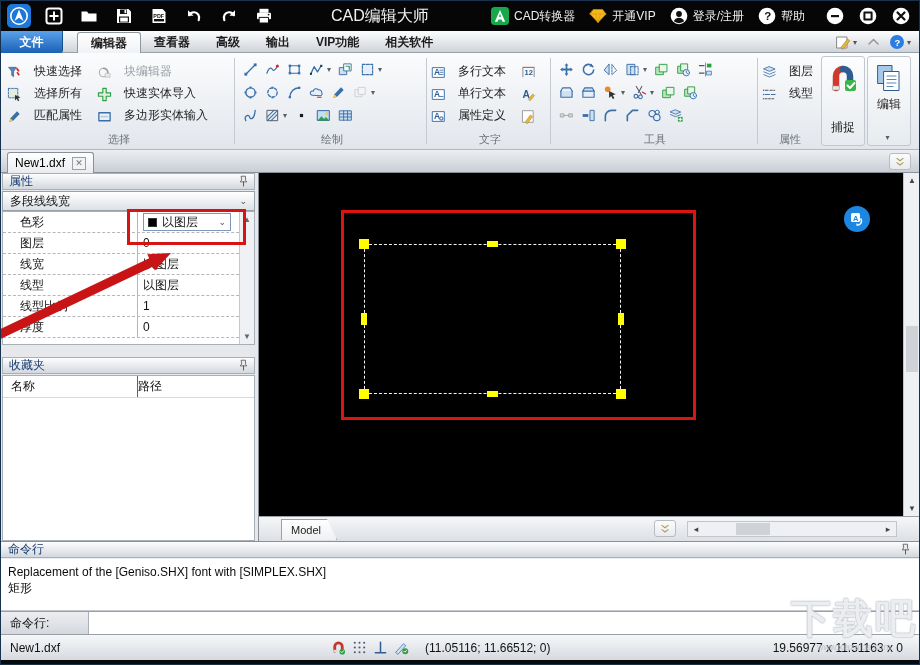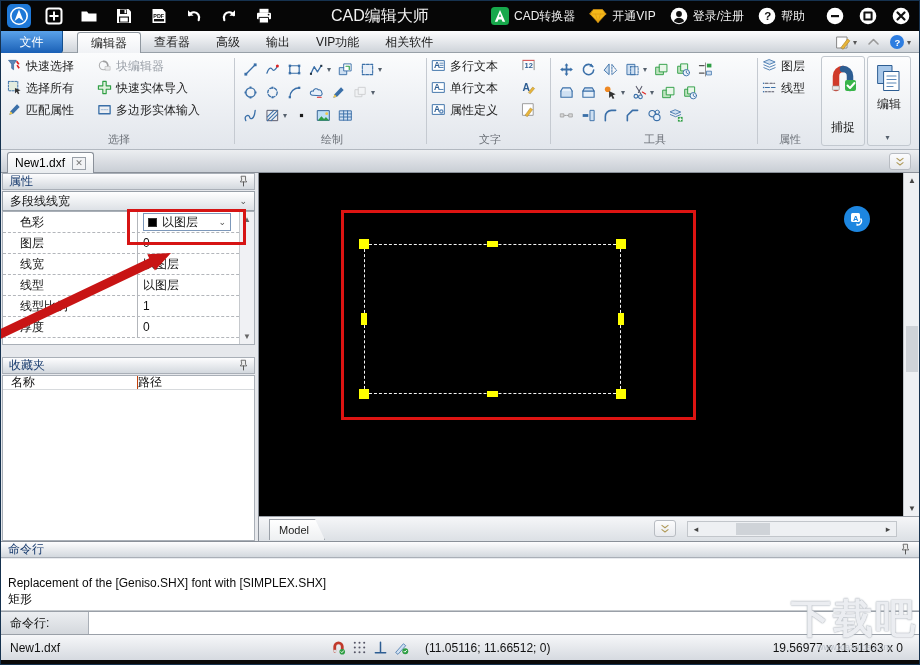--- a/index.html
+++ b/index.html
@@ -12,38 +12,38 @@
   .titlebar{position:absolute;left:0;top:0;width:100%;height:30px;background:#060606;color:#fff;}
   .tb-left{position:absolute;left:6px;top:0;height:30px;display:flex;align-items:center;gap:11px;}
   .tb-btn{width:24px;height:24px;display:flex;align-items:center;justify-content:center;cursor:default;}
   .tb-title{position:absolute;left:330px;top:0;height:32px;line-height:30px;font-size:16px;color:#f2f2f2;}
   .tb-right{position:absolute;right:6px;top:0;height:30px;display:flex;align-items:center;gap:14px;font-size:12px;color:#eee;}
   .tb-item{display:flex;align-items:center;gap:5px;}
   .tb-ctrl{display:flex;align-items:center;gap:9px;margin-left:4px;}
 
   
   .menurow{position:absolute;left:0;top:30px;width:100%;height:22px;
-           background:linear-gradient(#fdfdfe,#cfd4da);border-bottom:1px solid #98a0a8;display:flex;}
+           background:linear-gradient(#fdfdfe,#cfd4da);border-bottom:1px solid #98a0a8;display:flex;font-weight:bold;}
   .file-btn{width:62px;height:22px;background:linear-gradient(#5aa2ea,#1a60b6);color:#fff;font-size:12px;
             display:flex;align-items:center;justify-content:center;border-radius:0 0 3px 0;border-right:1px solid #14508f;}
   .mtabs{display:flex;height:22px;margin-left:14px;}
   .mtab{padding:0 13px;font-size:12px;color:#1b1b1b;display:flex;align-items:center;}
   .mtab.active{background:linear-gradient(#ffffff,#f0f2f5);border:1px solid #8f979f;border-bottom:none;
                border-radius:3px 3px 0 0;margin-top:1px;}
   .menu-right{position:absolute;right:8px;top:31px;display:flex;align-items:center;gap:8px;height:20px;}
   .mr-ic{display:flex;align-items:center;gap:2px;font-size:8px;color:#555;}
 
   
   .ribbon{position:absolute;left:0;top:52px;width:100%;height:97px;
           background:linear-gradient(#fbfcfd,#e2e6ec);border-bottom:1px solid #b2b8c0;}
   .rgroup{position:absolute;top:0;height:96px;}
   .glabel{position:absolute;bottom:2px;left:0;width:100%;text-align:center;font-size:11px;color:#6b7077;}
   .gsep{position:absolute;top:5px;height:86px;width:1px;background:#c5cad1;}
   .selgrid{display:grid;grid-auto-rows:22px;padding-top:5px;column-gap:4px;}
-  .selitem{display:flex;align-items:flex-start;gap:4px;font-size:12px;color:#1d1d1d;white-space:nowrap;}
+  .selitem{display:flex;align-items:flex-end;gap:12px;font-size:12px;color:#1d1d1d;white-space:nowrap;}
   .selitem.disabled{color:#9aa0a8;}
   .irow{display:flex;align-items:center;height:23px;}
   .ricon{width:22px;height:20px;display:flex;align-items:center;justify-content:center;}
   .ricon.disabled{opacity:.55;}
   .dd{font-size:8px;color:#55606c;margin:0 3px 0 0;}
   .bigbtn{position:absolute;top:3px;width:44px;height:90px;border:1px solid #c2c8cf;border-radius:3px;
           background:linear-gradient(#fdfdfe,#e7ebef);display:flex;flex-direction:column;align-items:center;
           padding-top:5px;font-size:12px;color:#1d1d1d;gap:2px;}
   .bigbtn .dd{margin-top:auto;margin-bottom:3px;}
 
@@ -72,49 +72,49 @@
   .pval{flex:1;height:100%;border-left:1px solid #b3b6bb;display:flex;align-items:center;padding-left:5px;}
   .pscroll{position:absolute;right:0;top:0;width:15px;height:100%;background:#f0f1f4;border-left:1px solid #c6c9cd;
            display:flex;flex-direction:column;justify-content:space-between;align-items:center;font-size:8px;color:#666;}
   .ccombo{display:flex;align-items:center;gap:5px;width:88px;height:18px;background:#fff;border:1px solid #7d98ba;
           padding:0 4px;font-size:12px;}
   .swatch{width:9px;height:9px;background:#000;border:1px solid #333;}
   .redbox{position:absolute;left:126px;top:36px;width:119px;height:36px;border:3px solid #d61414;z-index:9;}
   .annotarrow{position:absolute;left:0;top:0;width:258px;height:368px;z-index:8;pointer-events:none;}
   .favhead{top:184px;}
   .favcols{position:absolute;left:1px;right:3px;top:202px;bottom:0;background:#fff;border:1px solid #a9afb7;font-size:12px;color:#111;}
-  .favrow{display:flex;height:14px;border-bottom:1px solid #d7dadd;align-items:center;}
+  .favrow{display:flex;height:22px;border-bottom:1px solid #d7dadd;align-items:center;}
   .favname{width:134px;padding-left:8px;}
   .favpath{flex:1;height:100%;border-left:1px solid #c2410c;display:flex;align-items:center;}
 
   
   .canvas{position:absolute;left:258px;top:172px;width:644px;height:343px;background:#000;overflow:hidden;}
   .redrect{position:absolute;left:82px;top:37px;width:355px;height:210px;border:3px solid #dd1412;}
   .dashrect{position:absolute;left:105px;top:71px;width:257px;height:150px;border:1px dashed #f5f5f5;}
   .grip{position:absolute;background:#ffff00;}
   .trbtn{position:absolute;left:585px;top:33px;width:26px;height:26px;border-radius:50%;background:#1d86e0;
          display:flex;align-items:center;justify-content:center;}
   .modelrow{position:absolute;left:258px;top:515px;width:662px;height:25px;
             background:linear-gradient(#f5f6f8,#dce0e5);border-top:1px solid #9aa0a8;}
-  .modeltab{position:absolute;left:10px;top:2px;width:56px;height:21px;background:linear-gradient(#ffffff,#eef0f2);
+  .modeltab{position:absolute;left:22px;top:2px;width:56px;height:21px;background:linear-gradient(#ffffff,#eef0f2);
             border:1px solid #9aa0a8;border-bottom:none;font-size:11px;color:#222;display:flex;align-items:center;
             padding-left:9px;clip-path:polygon(0 0,calc(100% - 10px) 0,100% 100%,0 100%);}
   .hscroll{position:absolute;left:428px;top:4px;width:210px;height:16px;background:#eef0f3;border:1px solid #c2c6cb;
            display:flex;align-items:center;}
   .harrow{width:16px;height:14px;display:flex;align-items:center;justify-content:center;font-size:9px;color:#444;}
   .hthumb{position:absolute;left:48px;top:1px;width:34px;height:12px;background:#cfd3d8;}
   .vscroll{position:absolute;left:902px;top:172px;width:16px;height:343px;background:#eef0f3;border-left:1px solid #c2c6cb;}
   .varrow{position:absolute;left:0;width:16px;height:15px;display:flex;align-items:center;justify-content:center;font-size:8px;color:#444;}
   .vthumb{position:absolute;left:2px;top:153px;width:12px;height:46px;background:#cfd3d8;}
 
   
   .cmdhead{position:absolute;left:0;top:540px;width:100%;height:17px;background:linear-gradient(#fdfdfe,#d3d8de);
            border-top:1px solid #8a9099;border-bottom:1px solid #a9afb7;display:flex;align-items:center;
            justify-content:space-between;padding:0 7px;font-size:12px;color:#173a6d;}
-  .cmdhist{position:absolute;left:0;top:558px;width:100%;height:52px;background:#fff;padding:16px 7px;
+  .cmdhist{position:absolute;left:0;top:558px;width:100%;height:52px;background:#fff;padding:5px 7px;
            font-size:12px;color:#0c0c0c;line-height:16px;border-bottom:1px solid #c5c9cd;}
   .cmdinput{position:absolute;left:0;top:610px;width:100%;height:23px;background:#fff;border-top:1px solid #9aa0a8;display:flex;justify-content:center;}
   .cmdlabel{width:88px;background:linear-gradient(#eceef1,#d4d8dd);border-right:1px solid #a9afb7;
             display:flex;align-items:center;padding-left:9px;font-size:12px;color:#111;}
   .cmdfield{flex:1;border:none;outline:none;font-size:12px;padding:0 6px;font-family:inherit;}
 
   
   .statusbar{position:absolute;left:0;top:633px;width:100%;height:26px;
              background:linear-gradient(#f6f7f9,#d6dae0);border-top:1px solid #9aa0a8;
              display:flex;align-items:center;font-size:12px;color:#111;}

